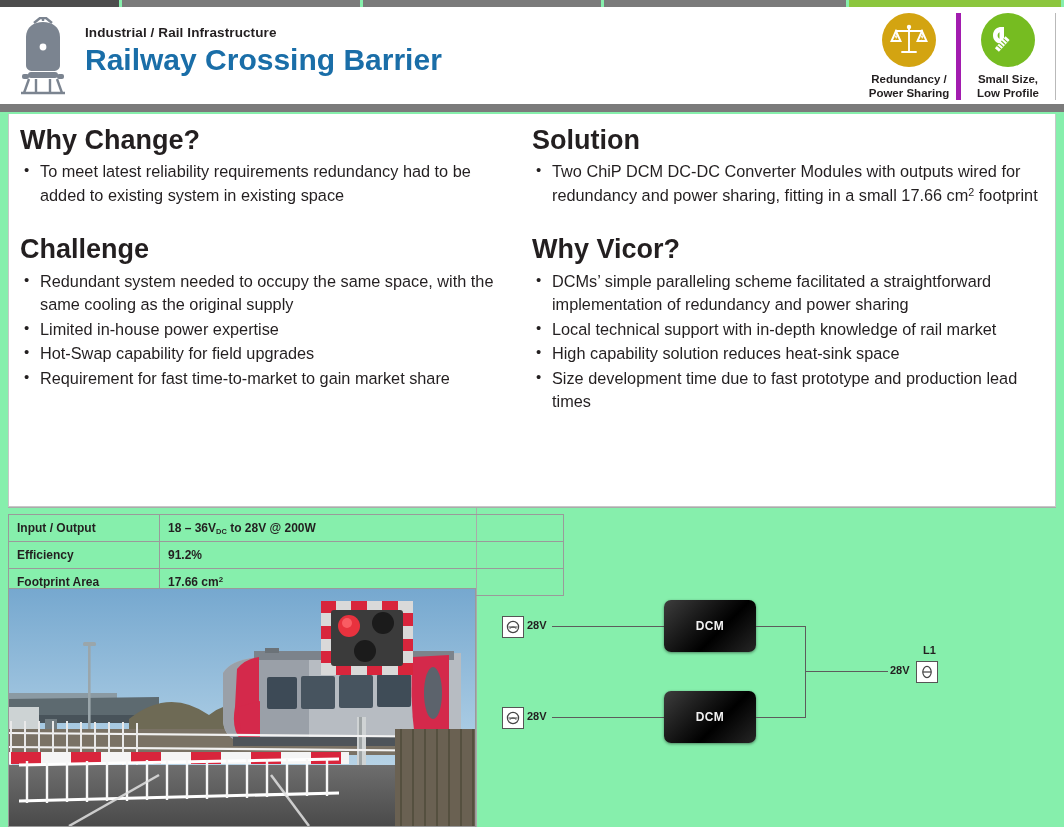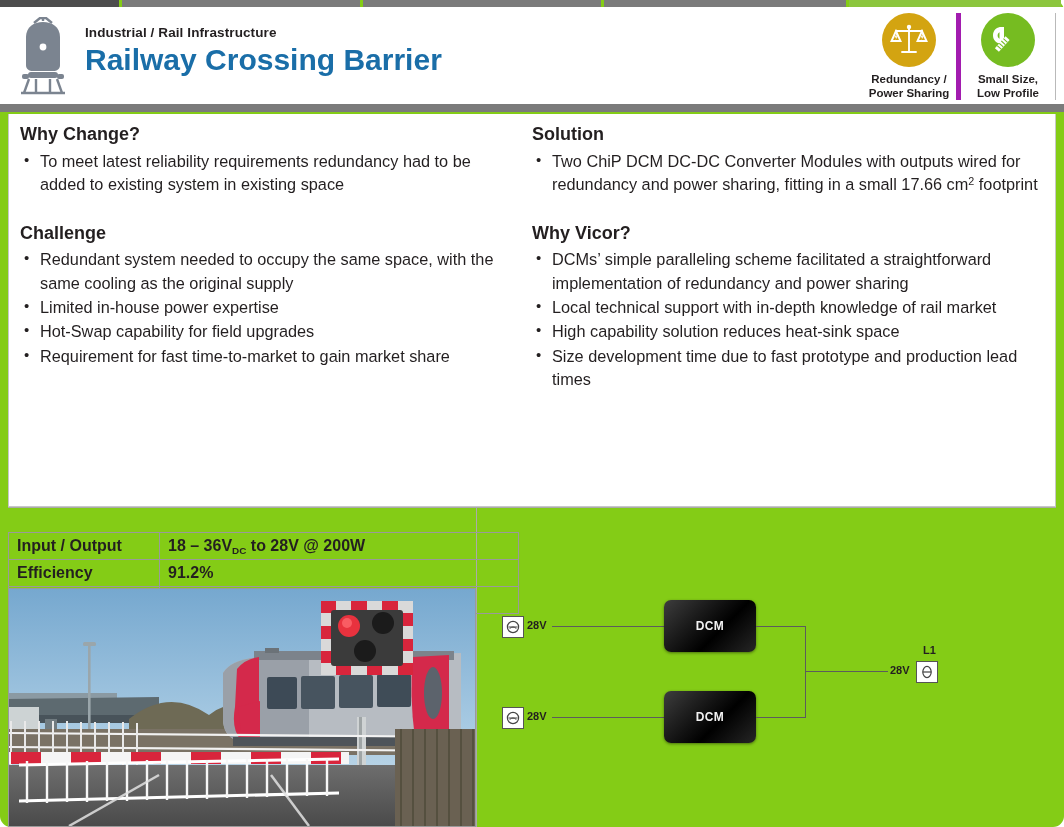--- a/index.html
+++ b/index.html
@@ -3,21 +3,21 @@
 <meta charset="utf-8">
 <style>
   html,body{margin:0;padding:0;background:#ffffff;}
   body{
     width:1064px;height:827px;
     font-family:"Liberation Sans", sans-serif;
     color:#1a1a1a;
     overflow:hidden;
     position:relative;
   }
-  .page{position:absolute;inset:0;background:#84cc16;border-radius:11px;}
+  .page{position:absolute;inset:0;background:#86efac;}
 
   
   .topbar{position:absolute;left:0;top:0;width:1064px;height:7px;display:flex;}
   .topbar .seg{height:7px;margin-right:3px;}
   .seg-a{width:119px;background:#4d4d4d;}
   .seg-b{width:238px;background:#7b7b7b;}
   .seg-c{width:238px;background:#7b7b7b;}
   .seg-d{width:242px;background:#7b7b7b;}
   .seg-e{flex:1;background:#8cc63e;margin-right:0;}
 
@@ -41,35 +41,35 @@
   .grayband{position:absolute;left:0;top:104px;width:1064px;height:8px;background:#7b7b7b;}
 
   
   .frame{position:absolute;left:8px;top:114px;width:1048px;height:393px;
          border:1px solid #c7c7c7;border-top:none;box-sizing:border-box;background:#fff;}
   .cols{position:absolute;left:8px;top:118px;width:1048px;height:385px;display:flex;}
   .col{box-sizing:border-box;}
   .col-left{width:512px;padding:6px 14px 0 12px;}
   .col-right{width:536px;padding:6px 14px 0 12px;}
 
-  h2.sect{font-size:18px;font-weight:bold;color:#231f20;margin:0 0 4px 0;line-height:1.2;}
+  h2.sect{font-size:27px;font-weight:bold;color:#231f20;margin:0 0 4px 0;line-height:1.2;}
   h2.sect.gap{margin-top:26px;}
   ul.blist{list-style:none;margin:0;padding:0;}
   ul.blist li{position:relative;padding-left:20px;margin:0 0 1px 0;
     font-size:16.3px;line-height:1.44;color:#231f20;}
   ul.blist li::before{content:"\2022";position:absolute;left:4px;top:-1px;font-size:15px;color:#231f20;}
   sub{font-size:.62em;vertical-align:baseline;position:relative;top:.3em;font-weight:bold;}
   sup{font-size:.66em;vertical-align:baseline;position:relative;top:-.45em;}
 
   
   .lowerline{position:absolute;left:8px;top:507px;width:1048px;height:1px;background:#aaa;}
   .lowerdiv{position:absolute;left:476px;top:507px;width:1px;height:320px;background:#aaa;}
 
-  table.spec{position:absolute;left:8px;top:532px;border-collapse:collapse;width:511px;
-             font-size:16px;color:#231f20;}
+  table.spec{position:absolute;left:8px;top:514px;border-collapse:collapse;width:556px;
+             font-size:12px;color:#231f20;}
   table.spec td{border:1px solid #9a9a9a;padding:4px 8px;height:18px;vertical-align:middle;}
   td.k{width:134px;font-weight:bold;}
   td.v{font-weight:bold;}
 
   
   .photo{position:absolute;left:8px;top:588px;width:468px;height:239px;overflow:hidden;
          border:1px solid #9a9a9a;box-sizing:border-box;}
   .photo svg{display:block;}
 
   

